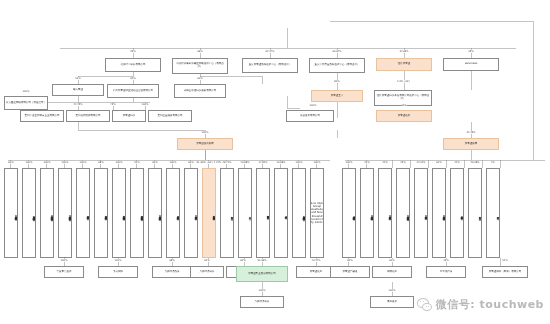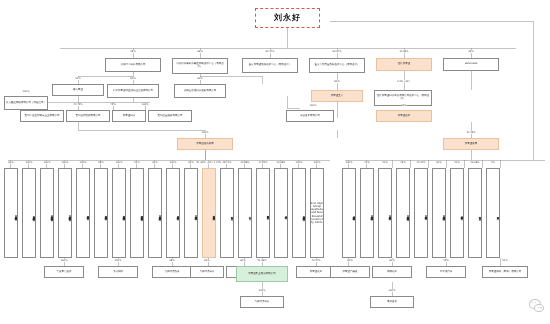--- a/index.html
+++ b/index.html
@@ -149,23 +149,20 @@
       <path d="M392 258 L392 266"></path>
         <path d="M446 258 L446 266"></path>
       <path d="M500 258 L500 266"></path>
 
       <path d="M262 282 L262 296"></path>
       <path d="M392 282 L392 296"></path>
       <path d="M446 272 L466 272"></path>
     </g>
   </svg>
 
-  <div class="node root" style="left:255px;top:8px;width:65px;height:20px;">
-    <span>刘永好</span>
-  </div>
 
   <div class="pct" style="left:133px;top:50px;">35%</div>
   <div class="node" style="left:105px;top:58px;width:56px;height:14px;">
     <span>北京旺中科技有限公司</span>
   </div>
 
   <div class="pct" style="left:200px;top:50px;">99%</div>
   <div class="node" style="left:172px;top:58px;width:56px;height:16px;">
     <span>刘永好济南本济南区新略投资中心（有限合伙）</span>
   </div>
@@ -431,15 +428,16 @@
 
   <div class="watermark">
     <span class="wm-icon">
       <span class="b1"></span>
         <span class="b2"></span>
       <span class="d" style="left:3px;top:2.5px;"></span>
       <span class="d" style="left:6px;top:2.5px;"></span>
       <span class="d" style="right:5px;bottom:4px;"></span>
       <span class="d" style="right:2.5px;bottom:4px;"></span>
     </span>
+    <span>微信号: touchweb</span>
   </div>
 
 </div>
 
 </body></html>

